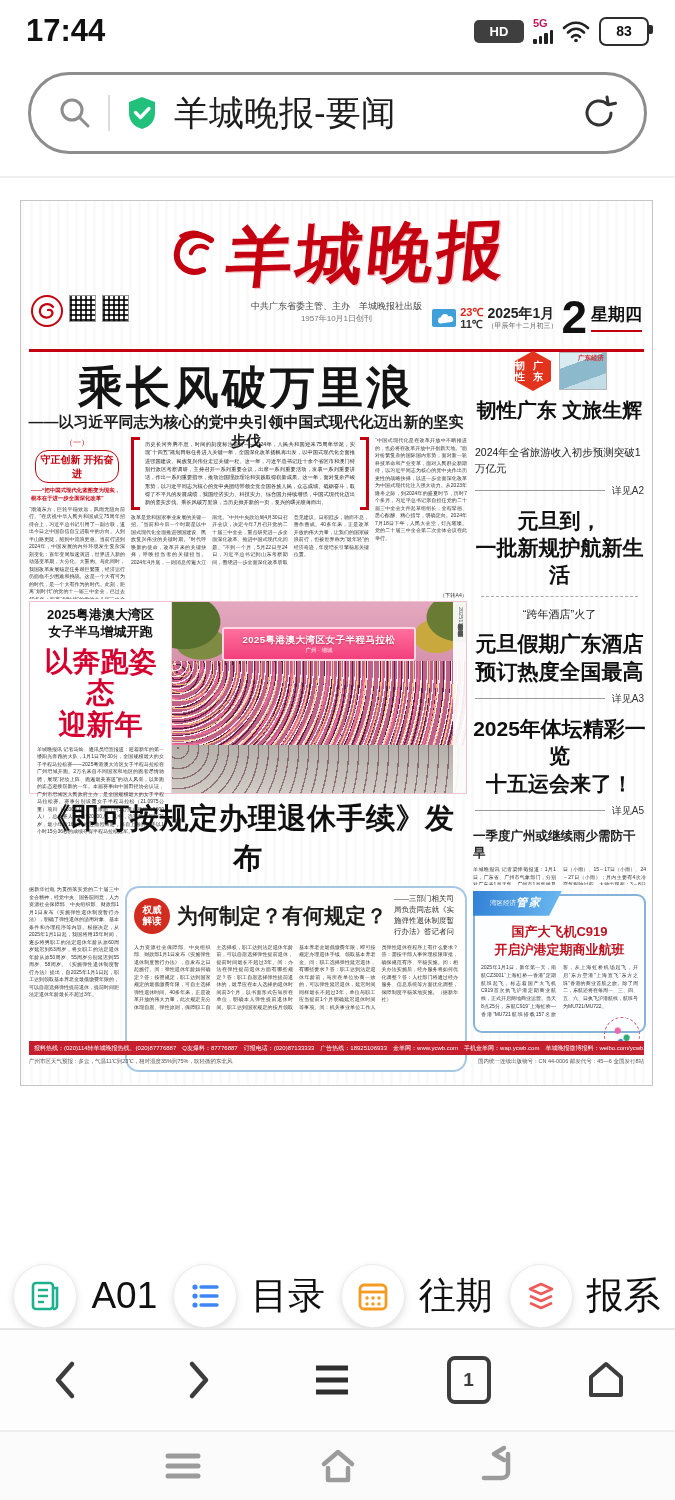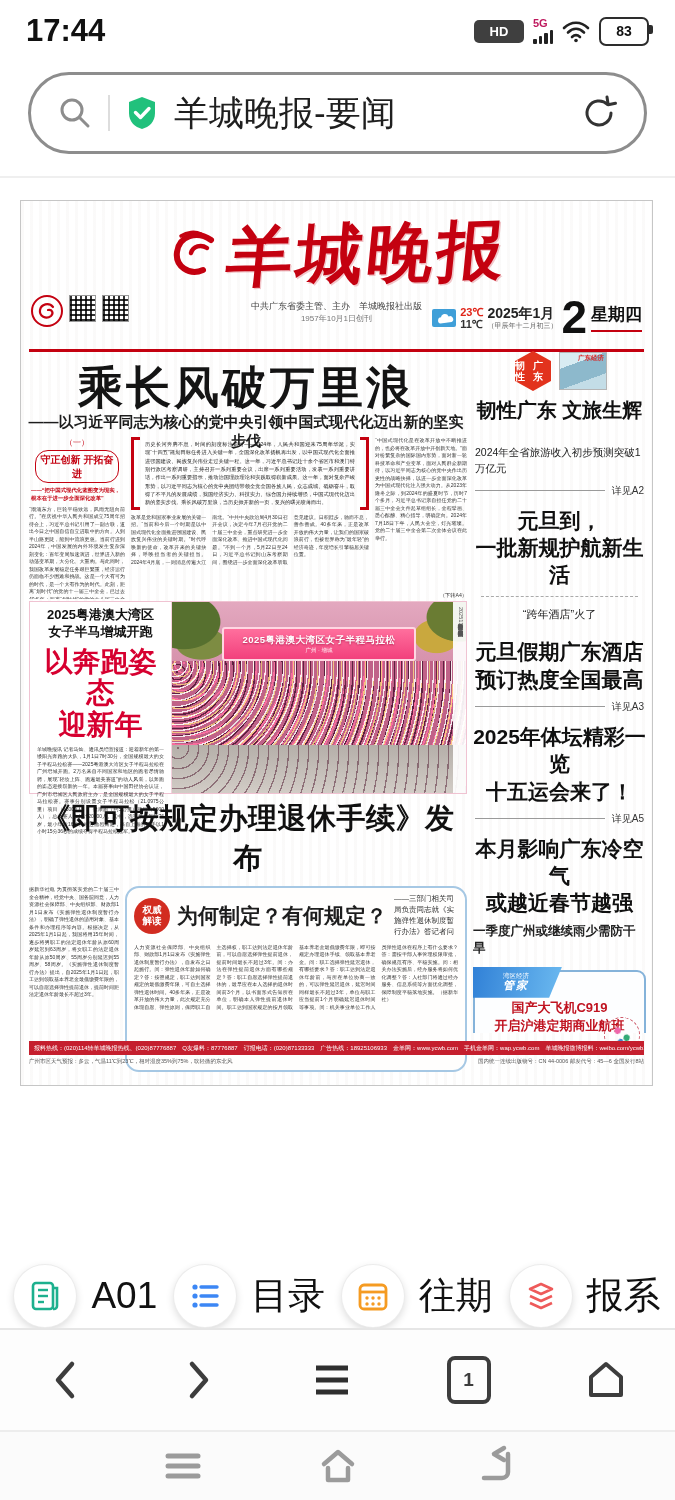--- a/index.html
+++ b/index.html
@@ -117,21 +117,21 @@
   .see-row{display:flex;align-items:center;gap:7px;margin:7px 2px 4px;}
   .see-line{flex:1;height:1px;background:#9a9a9a;}
   .see-text{font-size:10px;color:#333;}
   .dash-div{border-top:1.5px dashed #aaa;margin:8px 8px;}
   .s-kicker{font-size:11px;color:#222;text-align:center;margin-top:2px;}
   .s-title-xl{font-size:21px;font-weight:900;color:#101010;text-align:center;line-height:1.3;margin-top:5px;}
   .s-sub-c{font-size:12.5px;font-weight:bold;color:#222;margin:6px 0 4px;}
   .two-col{column-count:2;column-gap:7px;font-size:5px;line-height:1.55;color:#333;text-align:justify;}
   .s5-body{height:118px;overflow:hidden;}
   .c919-box{border:2px solid #85b3da;border-radius:9px;padding:7px 6px 5px;margin-top:9px;position:relative;background:#fdfeff;}
-  .ribbon{position:absolute;top:-5px;left:-5px;width:92px;height:31px;background:linear-gradient(100deg,#2f7fd6,#6cbaf0);clip-path:polygon(0 0,100% 0,86% 100%,0 100%);color:#fff;display:flex;flex-direction:column;align-items:center;justify-content:center;line-height:1.05;}
+  .ribbon{position:absolute;top:-5px;left:-5px;width:92px;height:25px;background:linear-gradient(100deg,#2f7fd6,#6cbaf0);clip-path:polygon(0 0,100% 0,86% 100%,0 100%);color:#fff;display:flex;align-items:center;justify-content:center;line-height:1.05;}
   .ribbon .rs{font-size:6.5px;}
   .ribbon .rb{font-size:11px;font-weight:bold;font-style:italic;letter-spacing:2px;}
   .c919-title{color:#c01320;font-weight:900;font-size:13px;text-align:center;line-height:1.4;margin-top:20px;}
   .c919-body{margin-top:5px;height:62px;overflow:hidden;}
   .stamp{position:absolute;right:12px;top:816px;width:36px;height:36px;border-radius:50%;border:1.5px dashed #cc5566;
     background:radial-gradient(circle at 35% 40%,#e6a 0 3px,transparent 3.5px),radial-gradient(circle at 65% 55%,#3a7 0 3px,transparent 3.5px),radial-gradient(circle at 50% 70%,#48c 0 2.5px,transparent 3px);transform:rotate(12deg);}
 
   
   .red-strip{position:absolute;left:8px;right:8px;top:840px;height:14px;background:#c51f2e;color:#fff;font-size:6px;display:flex;align-items:center;padding:0 5px;overflow:hidden;white-space:nowrap;}
   .paper-notes{position:absolute;left:8px;right:8px;top:857px;display:flex;justify-content:space-between;font-size:5.5px;color:#555;overflow:hidden;white-space:nowrap;gap:10px;}
@@ -326,34 +326,32 @@
     <div class="s-title-lg">韧性广东 文旅生辉</div>
     <div class="s-sub">2024年全省旅游收入初步预测突破1万亿元</div>
     <div class="see-row">
         <span class="see-line"></span>
         <span class="see-text">详见A2</span>
       </div>
     <div class="s-title-xl pre">元旦到，
 一批新规护航新生活</div>
     <div class="dash-div"></div>
     <div class="s-kicker">“跨年酒店”火了</div>
-    <div class="s-title-xl pre" style="margin-top:16px;">元旦假期广东酒店
+    <div class="s-title-xl pre" style="margin-top:8px;">元旦假期广东酒店
 预订热度全国最高</div>
     <div class="see-row">
         <span class="see-line"></span>
         <span class="see-text">详见A3</span>
       </div>
     <div class="s-title-xl pre">2025年体坛精彩一览
 十五运会来了！</div>
     <div class="see-row">
         <span class="see-line"></span>
         <span class="see-text">详见A5</span>
       </div>
-    <div class="s-title-xl pre">本月影响广东冷空气
-或越近春节越强</div>
     <div class="s-sub-c">一季度广州或继续雨少需防干旱</div>
     <div class="two-col s5-body">羊城晚报讯 记者梁怿韬报道：1月1日，广东省、广州市气象部门，分别对广东省1月天气、广州市1月气候及一季度气候趋势进行预测。根据预测结论，1月影响广东的冷空气可能呈现越临近春节强度越强的趋势。从现有趋势预测结论来看，今年第一季度广州的降雨或继续偏少，需防气象干旱。广东省气象部门预计，与近30年历史同期相比，广东1月降水量总体偏少1～2成；平均气温同比，粤西和珠三角地区较常年同期略偏高，其余大部分地区偏低0.1～0.5℃。月内主要有2次降水过程，大致出现在：8～10日（小雨）、15～17日（小雨）、24～27日（小雨）；月内主要有4次冷空气影响过程，大致出现在：3～8日（弱）、8～10日（弱）、14～16日（中等）、24～27日（中等偏强）。1月广州出现阶段性低温阴雨的可能性较高，白天27～28日部分地区可能出现灾害天气。预计1月广州各区月平均气温13.1～15.2℃，全市平均约14.1℃，较常年同期偏高0.2℃。预计1月广州各区月降水量19.7～54.8mm，全市平均降水量约43.8mm，较常年同期偏少16%。</div>
 
     <div class="c919-box">
       <div class="ribbon">
         <span class="rs">湾区经济</span>
         <span class="rb">管家</span>
       </div>
       <div class="c919-title pre">国产大飞机C919
 开启沪港定期商业航班</div>

